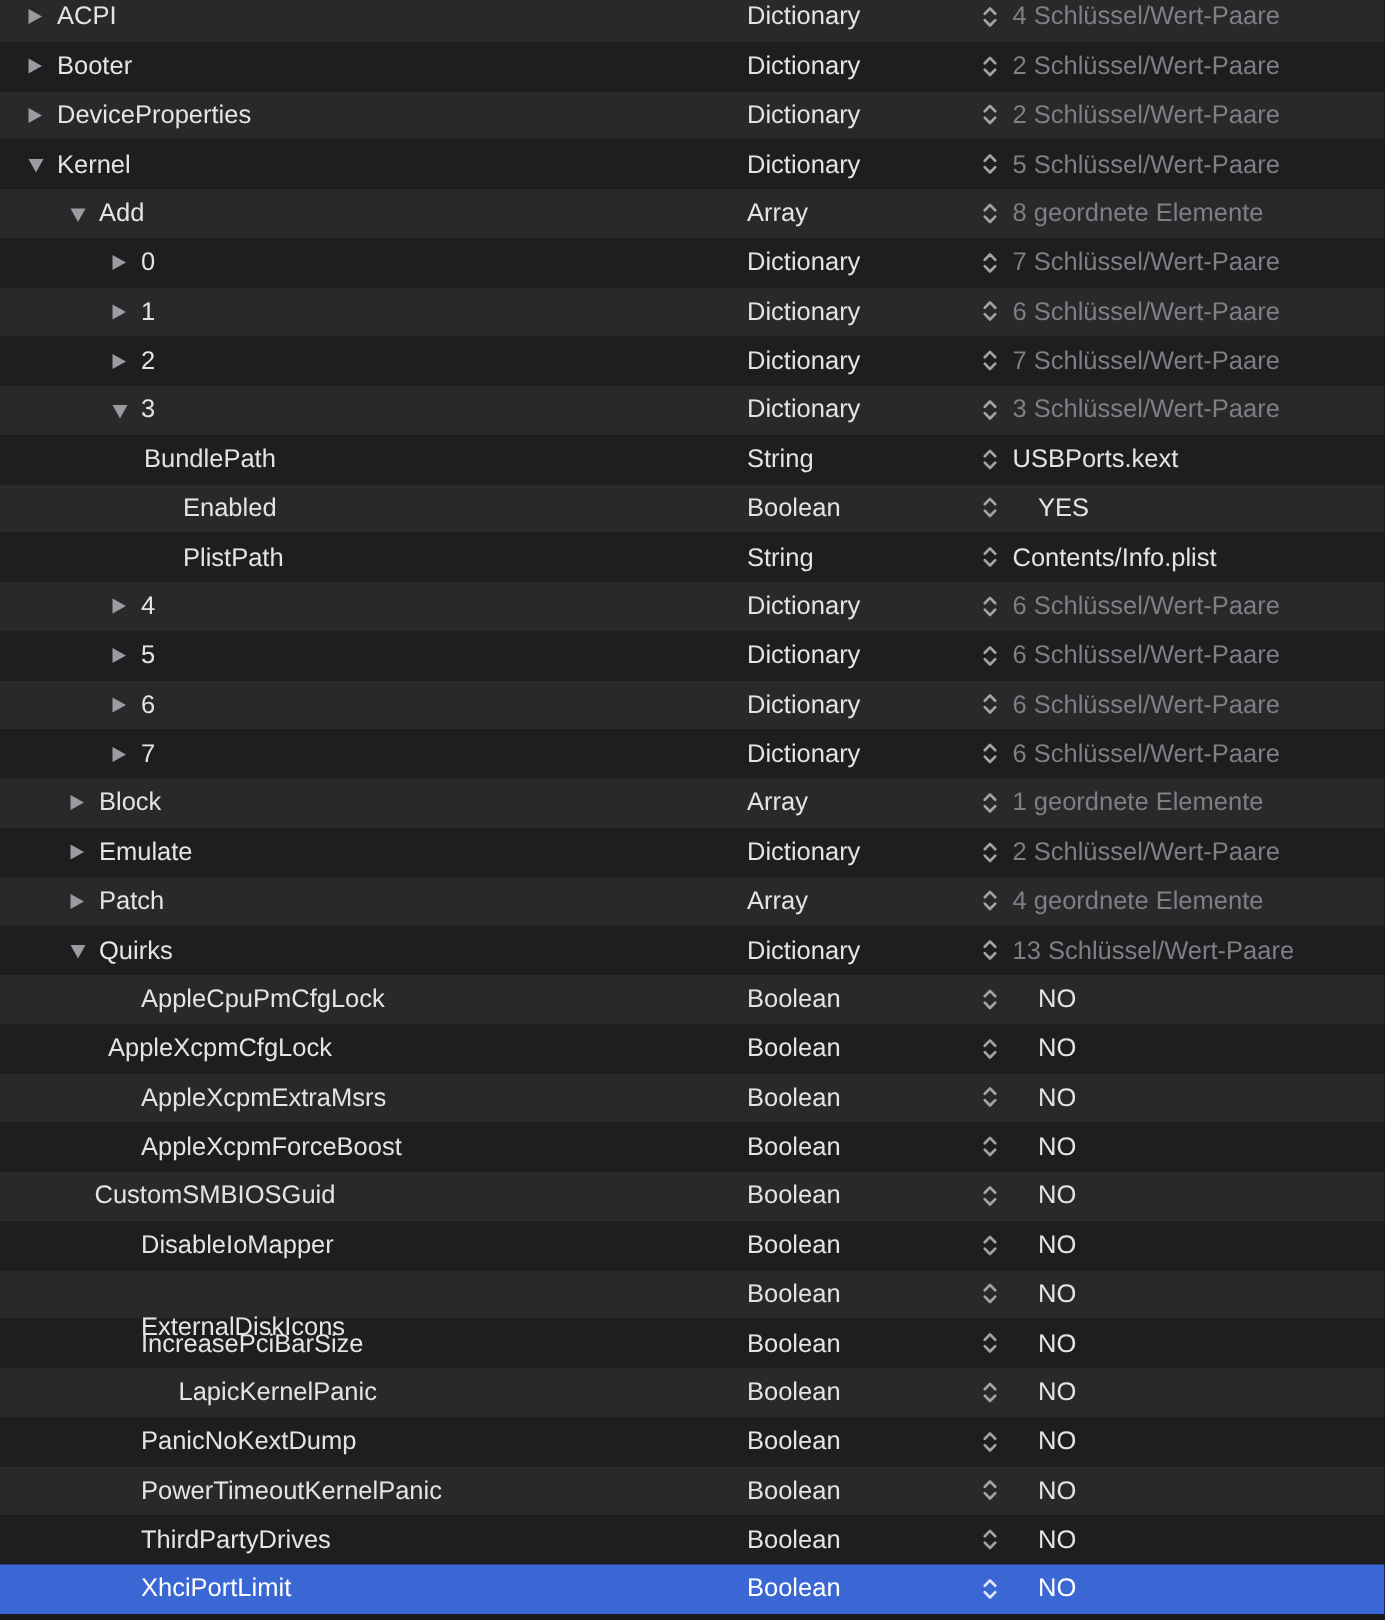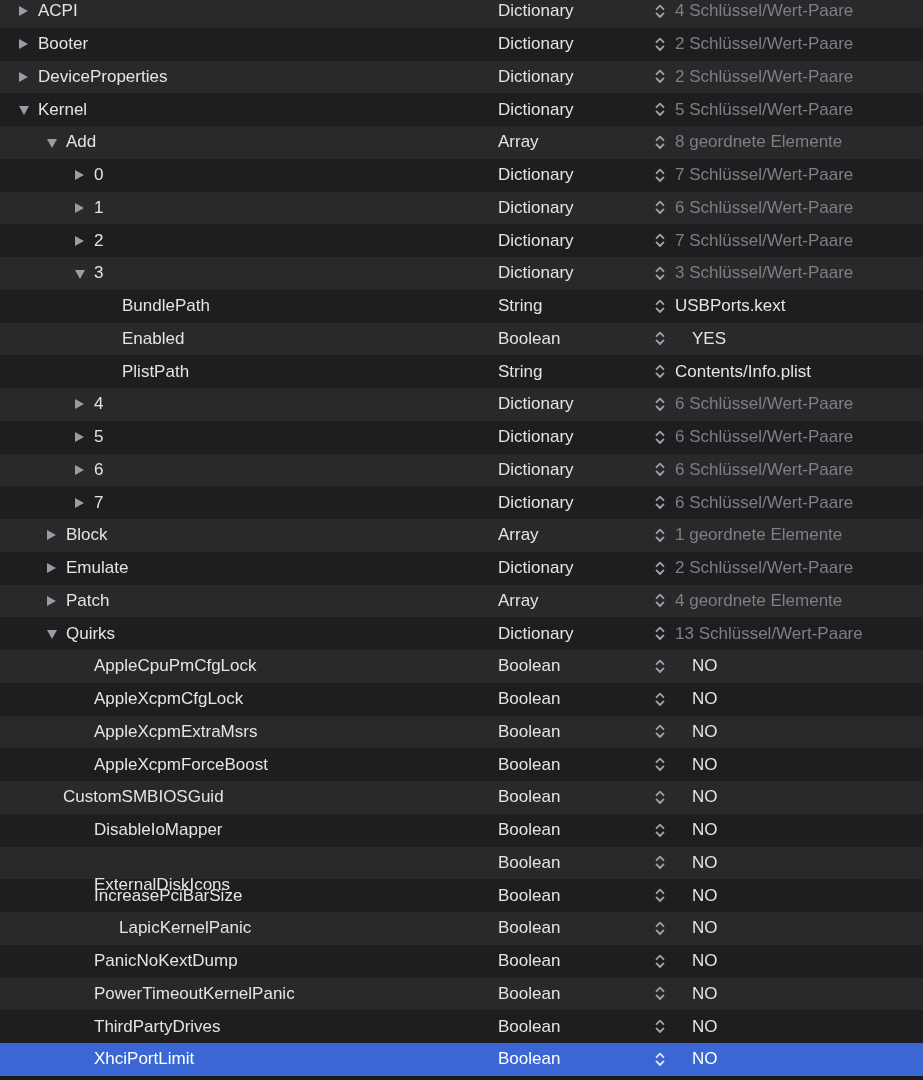--- a/index.html
+++ b/index.html
@@ -265,76 +265,76 @@
       <span class="stepper">
         <svg width="12" height="19" viewBox="0 0 12 19" aria-hidden="true">
           <path d="M2.5 7.2 L6 3.6 L9.5 7.2" fill="none" stroke="currentColor" stroke-width="1.8" stroke-linecap="round" stroke-linejoin="round"></path>
           <path d="M2.5 11.4 L6 15.0 L9.5 11.4" fill="none" stroke="currentColor" stroke-width="1.8" stroke-linecap="round" stroke-linejoin="round"></path>
         </svg>
       </span>
       <span class="value-label summary">3 Schlüssel/Wert-Paare</span>
     </div>
   </div>
     <div class="row odd">
+    <div class="key-cell" style="padding-left: 77px;">
+      <span class="disclosure-box">
+        <span class="tri none"></span>
+      </span>
+      <span class="key-label">BundlePath</span>
+    </div>
+    <div class="type-cell">
+      <span class="type-label">String</span>
+    </div>
+    <div class="value-cell">
+      <span class="stepper">
+        <svg width="12" height="19" viewBox="0 0 12 19" aria-hidden="true">
+          <path d="M2.5 7.2 L6 3.6 L9.5 7.2" fill="none" stroke="currentColor" stroke-width="1.8" stroke-linecap="round" stroke-linejoin="round"></path>
+          <path d="M2.5 11.4 L6 15.0 L9.5 11.4" fill="none" stroke="currentColor" stroke-width="1.8" stroke-linecap="round" stroke-linejoin="round"></path>
+        </svg>
+      </span>
+      <span class="value-label plain">USBPorts.kext</span>
+    </div>
+  </div>
+    <div class="row even">
     <div class="key-cell" style="padding-left: 103px;">
       <span class="disclosure-box">
         <span class="tri none"></span>
       </span>
-      <span class="key-label">BundlePath</span>
+      <span class="key-label">Enabled</span>
+    </div>
+    <div class="type-cell">
+      <span class="type-label">Boolean</span>
+    </div>
+    <div class="value-cell">
+      <span class="stepper">
+        <svg width="12" height="19" viewBox="0 0 12 19" aria-hidden="true">
+          <path d="M2.5 7.2 L6 3.6 L9.5 7.2" fill="none" stroke="currentColor" stroke-width="1.8" stroke-linecap="round" stroke-linejoin="round"></path>
+          <path d="M2.5 11.4 L6 15.0 L9.5 11.4" fill="none" stroke="currentColor" stroke-width="1.8" stroke-linecap="round" stroke-linejoin="round"></path>
+        </svg>
+      </span>
+      <span class="value-label boolean">YES</span>
+    </div>
+  </div>
+    <div class="row odd">
+    <div class="key-cell" style="padding-left: 103px;">
+      <span class="disclosure-box">
+        <span class="tri none"></span>
+      </span>
+      <span class="key-label">PlistPath</span>
     </div>
     <div class="type-cell">
       <span class="type-label">String</span>
     </div>
     <div class="value-cell">
       <span class="stepper">
         <svg width="12" height="19" viewBox="0 0 12 19" aria-hidden="true">
           <path d="M2.5 7.2 L6 3.6 L9.5 7.2" fill="none" stroke="currentColor" stroke-width="1.8" stroke-linecap="round" stroke-linejoin="round"></path>
           <path d="M2.5 11.4 L6 15.0 L9.5 11.4" fill="none" stroke="currentColor" stroke-width="1.8" stroke-linecap="round" stroke-linejoin="round"></path>
         </svg>
       </span>
-      <span class="value-label plain">USBPorts.kext</span>
-    </div>
-  </div>
-    <div class="row even">
-    <div class="key-cell" style="padding-left: 103px;">
-      <span class="disclosure-box">
-        <span class="tri none"></span>
-      </span>
-      <span class="key-label">Enabled</span>
-    </div>
-    <div class="type-cell">
-      <span class="type-label">Boolean</span>
-    </div>
-    <div class="value-cell">
-      <span class="stepper">
-        <svg width="12" height="19" viewBox="0 0 12 19" aria-hidden="true">
-          <path d="M2.5 7.2 L6 3.6 L9.5 7.2" fill="none" stroke="currentColor" stroke-width="1.8" stroke-linecap="round" stroke-linejoin="round"></path>
-          <path d="M2.5 11.4 L6 15.0 L9.5 11.4" fill="none" stroke="currentColor" stroke-width="1.8" stroke-linecap="round" stroke-linejoin="round"></path>
-        </svg>
-      </span>
-      <span class="value-label boolean">YES</span>
-    </div>
-  </div>
-    <div class="row odd">
-    <div class="key-cell" style="padding-left: 103px;">
-      <span class="disclosure-box">
-        <span class="tri none"></span>
-      </span>
-      <span class="key-label">PlistPath</span>
-    </div>
-    <div class="type-cell">
-      <span class="type-label">String</span>
-    </div>
-    <div class="value-cell">
-      <span class="stepper">
-        <svg width="12" height="19" viewBox="0 0 12 19" aria-hidden="true">
-          <path d="M2.5 7.2 L6 3.6 L9.5 7.2" fill="none" stroke="currentColor" stroke-width="1.8" stroke-linecap="round" stroke-linejoin="round"></path>
-          <path d="M2.5 11.4 L6 15.0 L9.5 11.4" fill="none" stroke="currentColor" stroke-width="1.8" stroke-linecap="round" stroke-linejoin="round"></path>
-        </svg>
-      </span>
       <span class="value-label plain">Contents/Info.plist</span>
     </div>
   </div>
     <div class="row even">
     <div class="key-cell" style="padding-left: 75px;">
       <span class="disclosure-box">
         <span class="tri collapsed"></span>
       </span>
       <span class="key-label">4</span>
     </div>
@@ -505,21 +505,21 @@
       <span class="stepper">
         <svg width="12" height="19" viewBox="0 0 12 19" aria-hidden="true">
           <path d="M2.5 7.2 L6 3.6 L9.5 7.2" fill="none" stroke="currentColor" stroke-width="1.8" stroke-linecap="round" stroke-linejoin="round"></path>
           <path d="M2.5 11.4 L6 15.0 L9.5 11.4" fill="none" stroke="currentColor" stroke-width="1.8" stroke-linecap="round" stroke-linejoin="round"></path>
         </svg>
       </span>
       <span class="value-label boolean">NO</span>
     </div>
   </div>
     <div class="row odd">
-    <div class="key-cell" style="padding-left: 75px;">
+    <div class="key-cell" style="padding-left: 53px;">
       <span class="disclosure-box">
         <span class="tri none"></span>
       </span>
       <span class="key-label">AppleXcpmCfgLock</span>
     </div>
     <div class="type-cell">
       <span class="type-label">Boolean</span>
     </div>
     <div class="value-cell">
       <span class="stepper">

